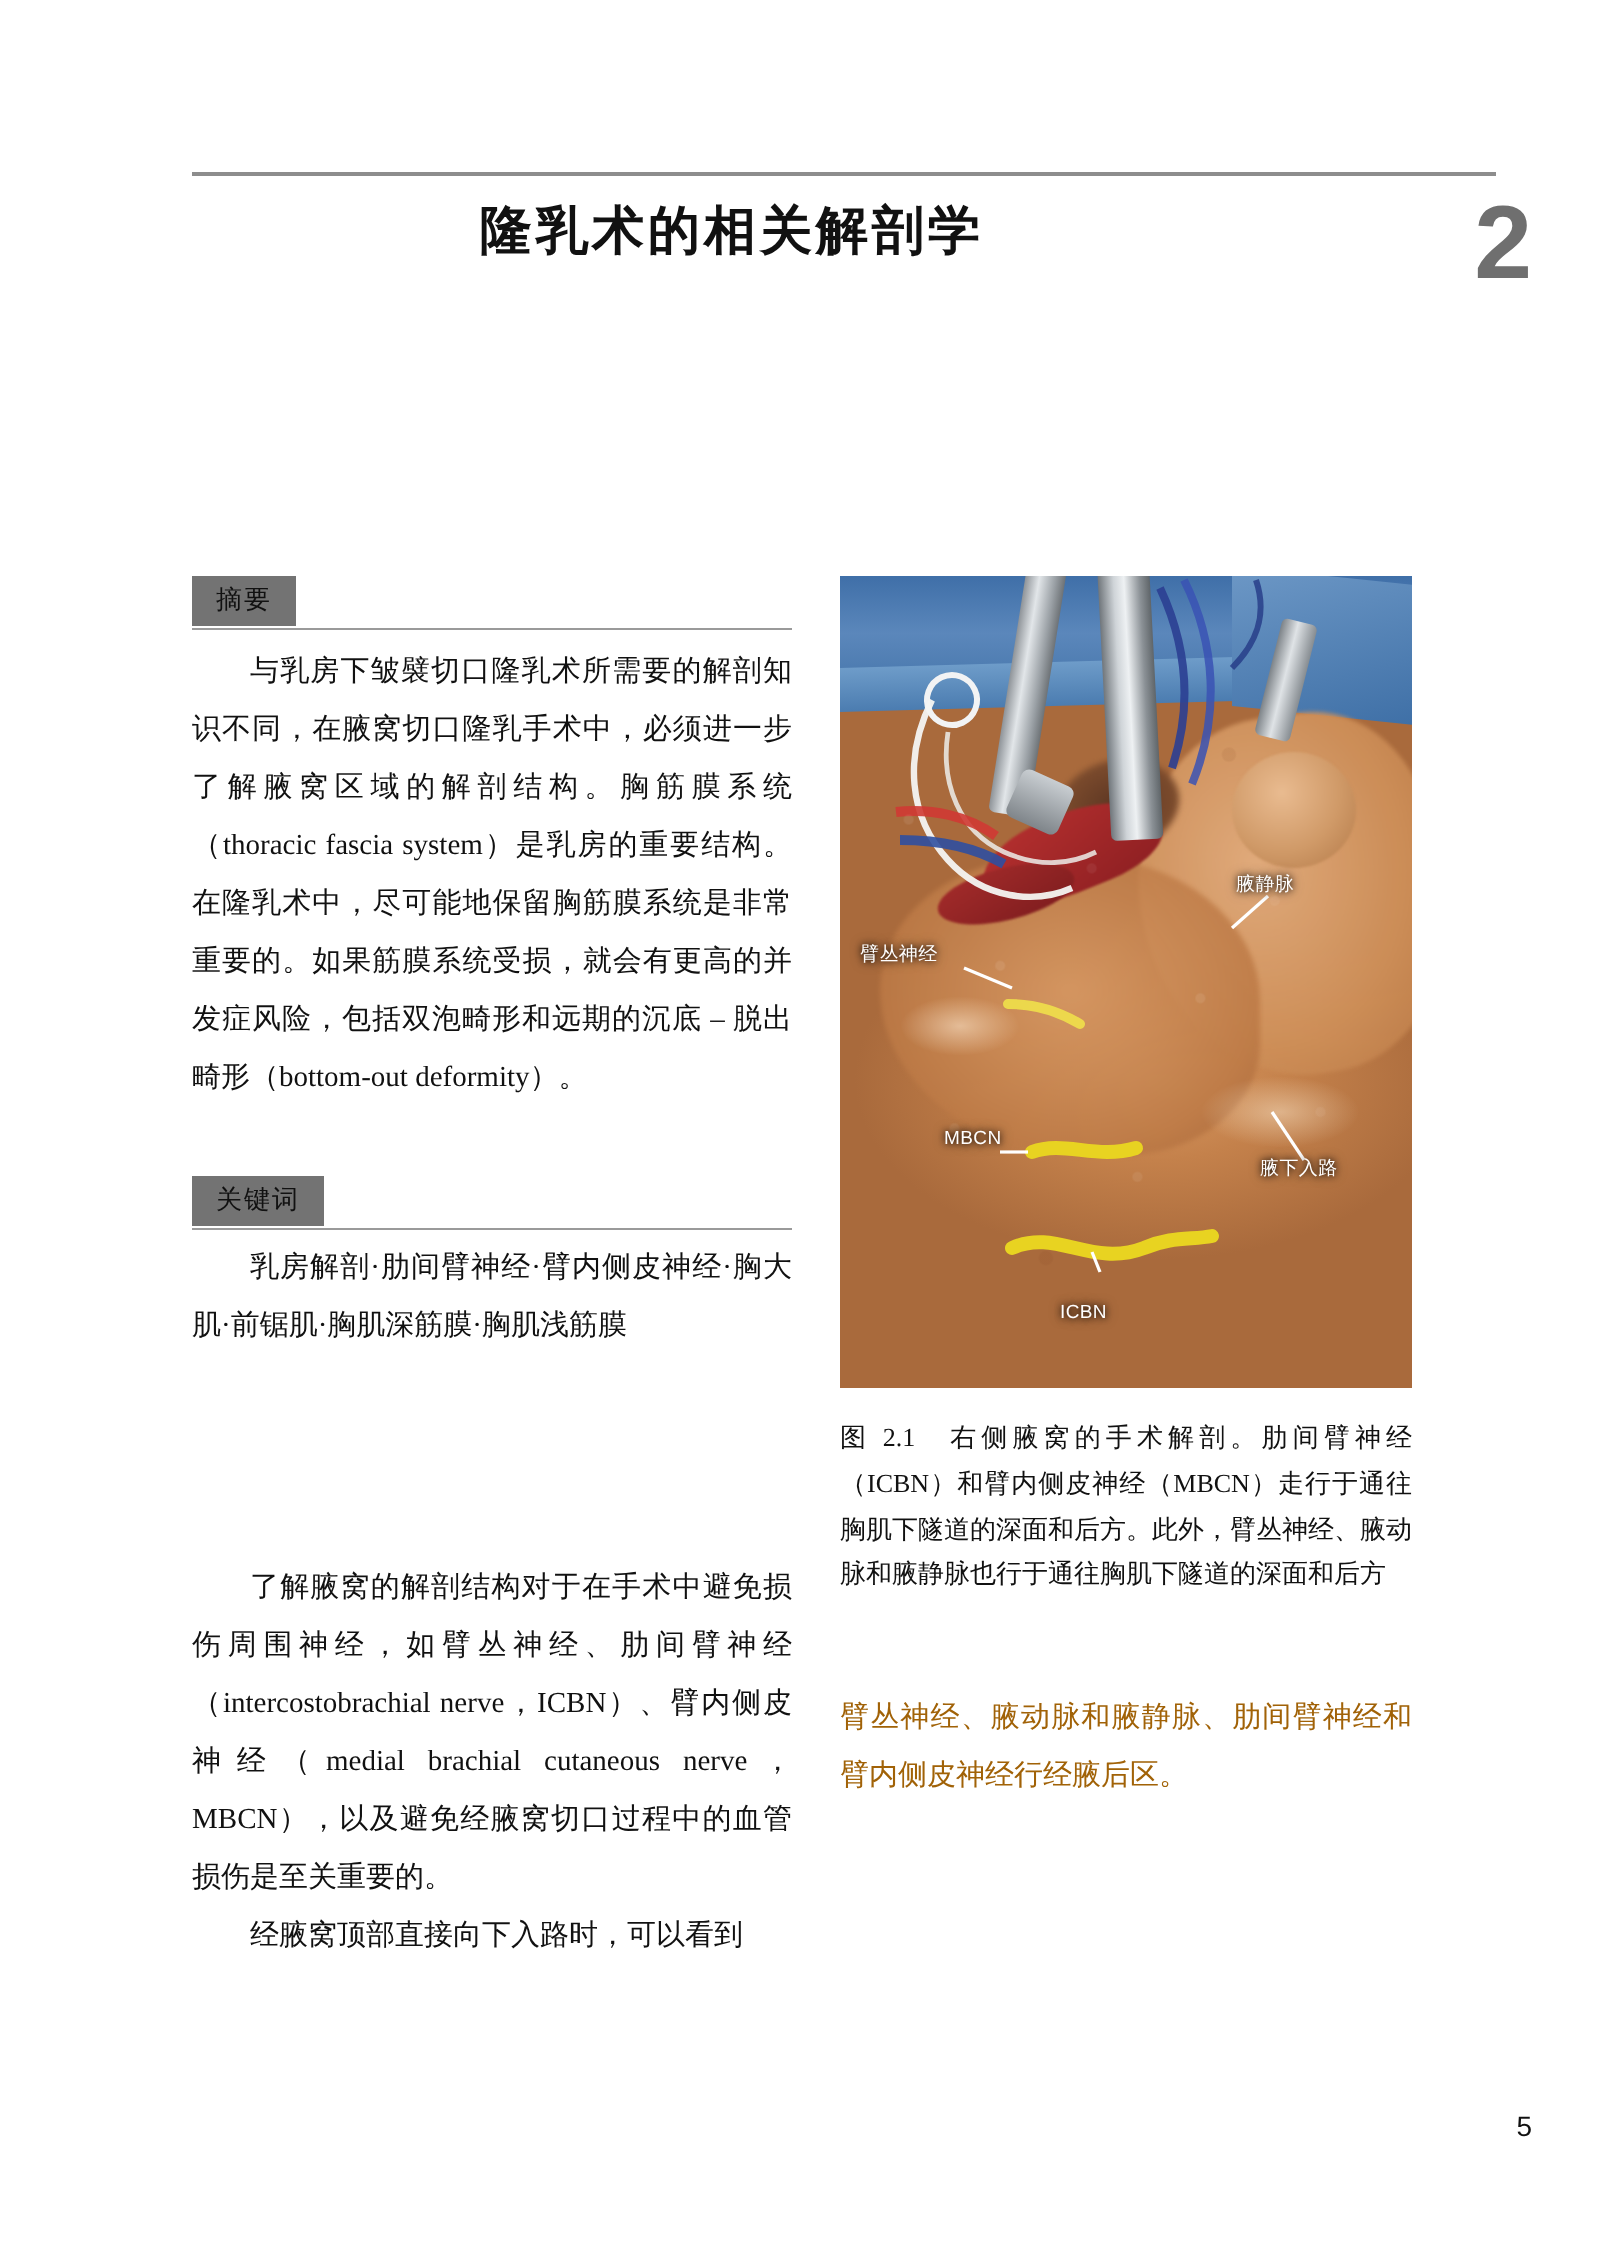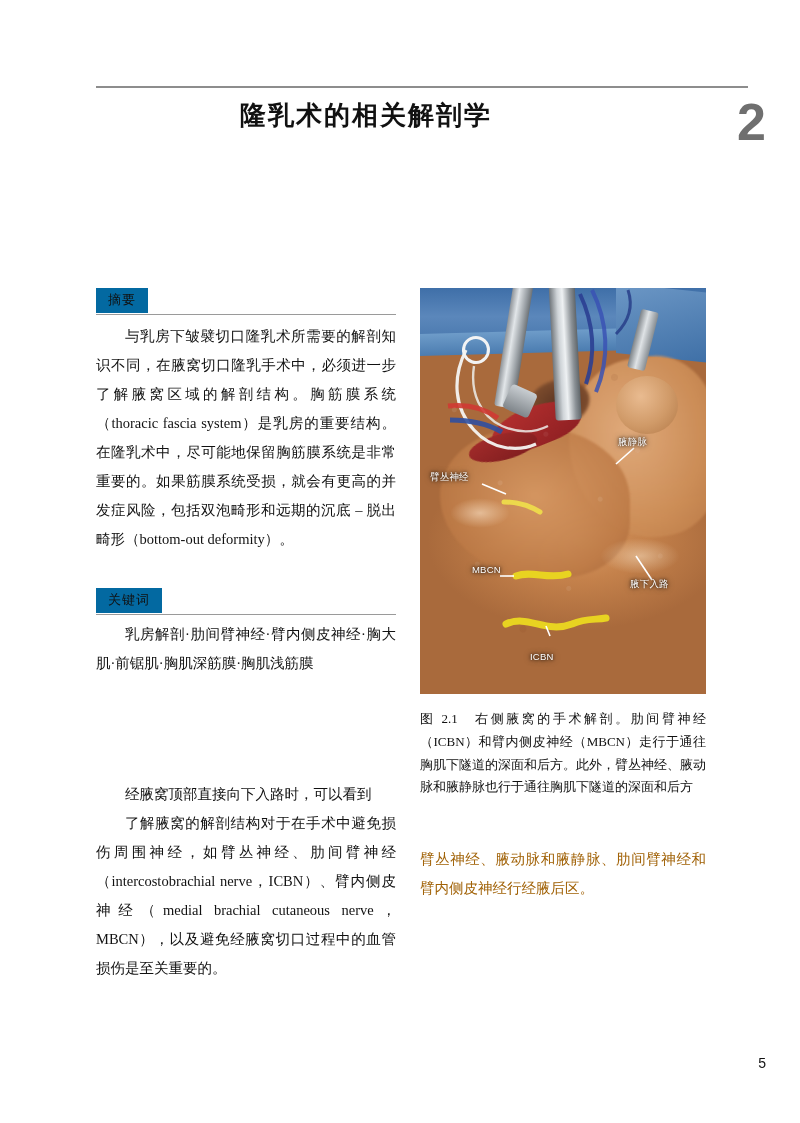--- a/index.html
+++ b/index.html
@@ -58,21 +58,21 @@
 
   
   .col-left {
     position: absolute;
     left: 96px;
     top: 288px;
     width: 300px;
   }
   .section-tag {
     display: inline-block;
-    background: #0369a1;
+    background: #737373;
     color: #111;
     font-family: "Liberation Sans", sans-serif;
     font-size: 13px;
     padding: 3px 12px 4px 12px;
     letter-spacing: 1px;
   }
   .tag-row {
     position: relative;
     height: 24px;
     margin-bottom: 8px;
@@ -329,22 +329,22 @@
       <span class="section-tag">关键词</span>
       <span class="tag-rule"></span>
     </div>
 
     <div class="body-text keywords-block">
       <p>乳房解剖·肋间臂神经·臂内侧皮神经·胸大肌·前锯肌·胸肌深筋膜·胸肌浅筋膜</p>
     </div>
   </div>
 
   <div class="lower-left body-text">
+    <p>了解腋窝的解剖结构对于在手术中避免损伤周围神经，如臂丛神经、肋间臂神经（intercostobrachial nerve，ICBN）、臂内侧皮神经（medial brachial cutaneous nerve，MBCN），以及避免经腋窝切口过程中的血管损伤是至关重要的。</p>
     <p>经腋窝顶部直接向下入路时，可以看到</p>
-    <p>了解腋窝的解剖结构对于在手术中避免损伤周围神经，如臂丛神经、肋间臂神经（intercostobrachial nerve，ICBN）、臂内侧皮神经（medial brachial cutaneous nerve，MBCN），以及避免经腋窝切口过程中的血管损伤是至关重要的。</p>
   </div>
 
   <div class="figure">
     <div class="fig-img">
       <div class="ph ph-bg"></div>
       <div class="ph ph-drape-top"></div>
       <div class="ph ph-drape-top2"></div>
       <div class="ph ph-drape-right"></div>
       <div class="ph ph-tissue-light"></div>
       <div class="ph ph-tissue-mid"></div>

